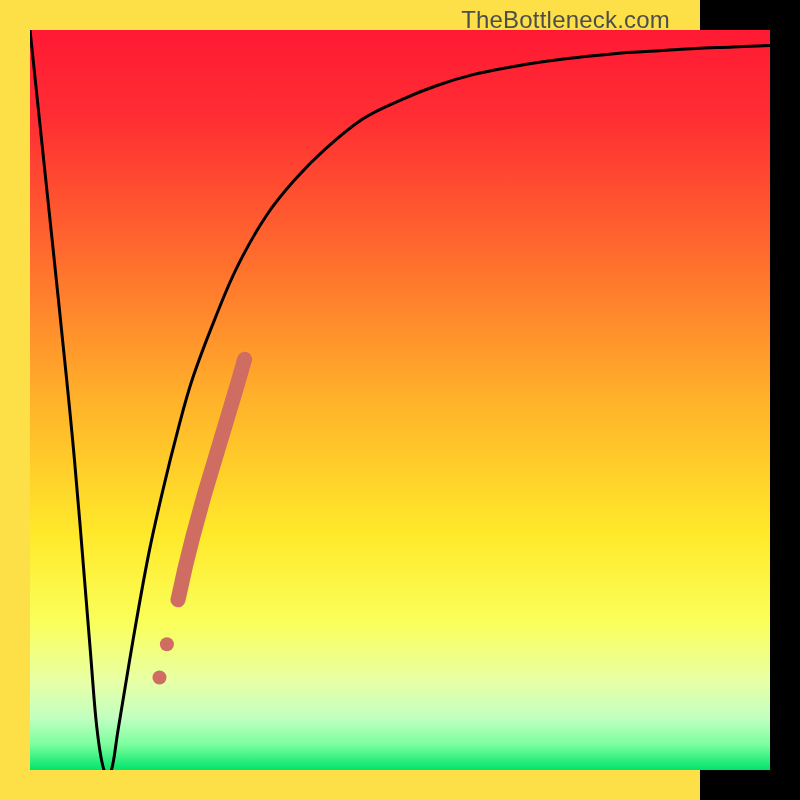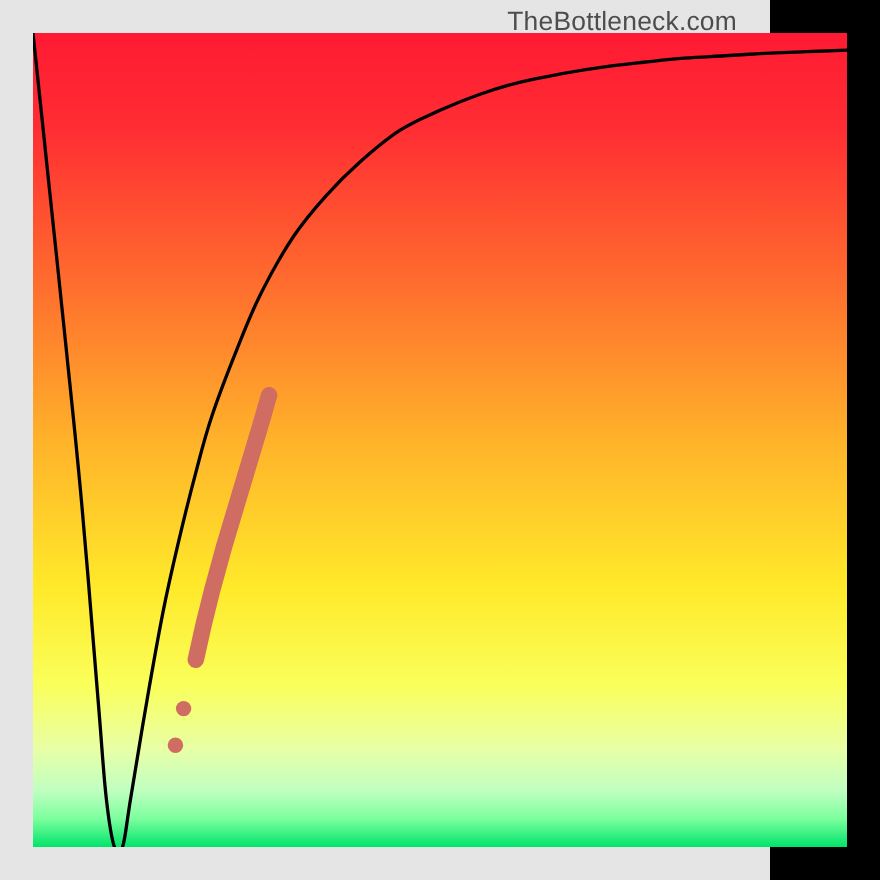--- a/index.html
+++ b/index.html
@@ -1,16 +1,16 @@
 <!DOCTYPE html>
 <html><head>
 <meta charset="utf-8">
 <style>
   html,body{margin:0;padding:0;width:800px;height:800px;overflow:hidden;background:#000;font-family:Arial,Helvetica,sans-serif;}
-  .frame{position:absolute;left:0;top:0;width:700px;height:800px;background:#e5e5e5;}
+  .frame{position:absolute;left:0;top:0;width:700px;height:800px;background:#fde047;}
   .plot{position:absolute;left:30px;top:30px;width:740px;height:740px;}
   .watermark{position:absolute;top:6px;right:30px;color:#4d4d4d;font-size:24px;font-weight:400;letter-spacing:0.2px;}
 </style>
 </head>
 <body>
 
 <div class="frame">
   <div class="watermark">TheBottleneck.com</div>
   <svg class="plot" width="740" height="740" viewBox="0 0 740 740" preserveAspectRatio="none">
     <defs>

